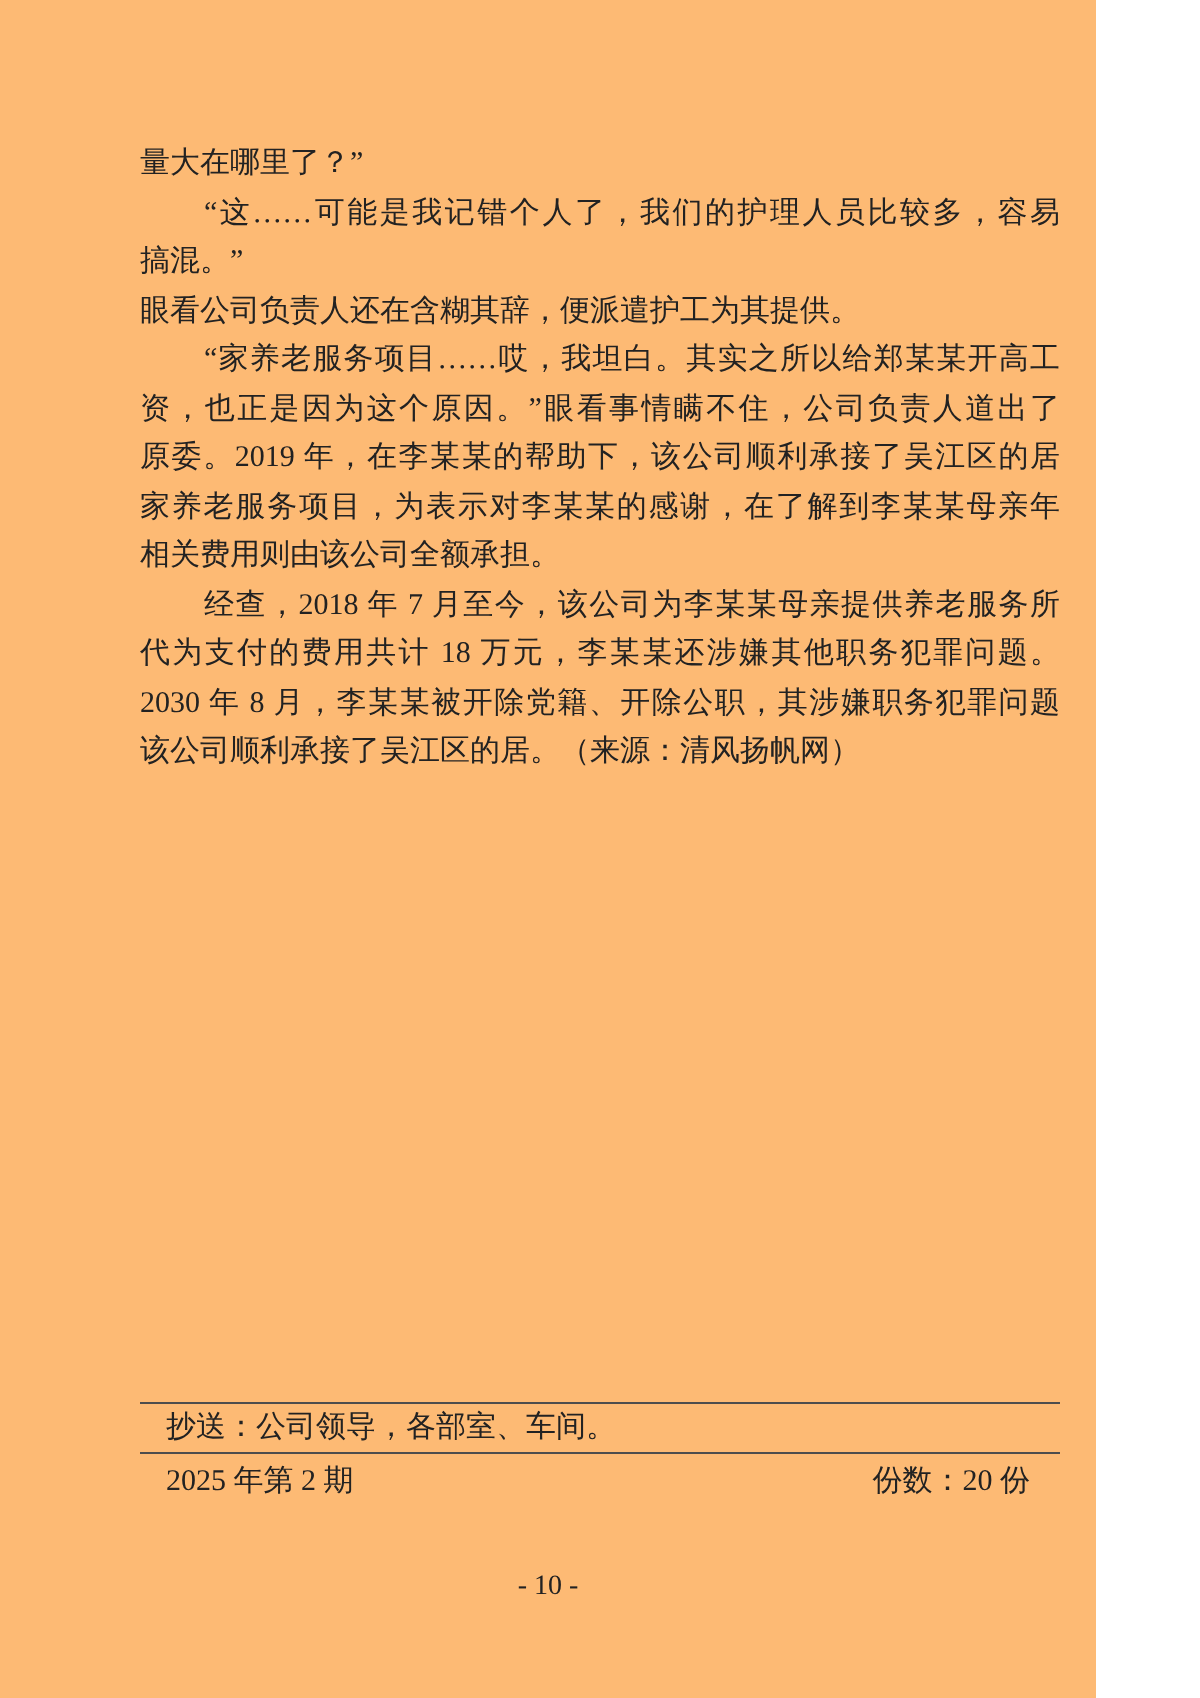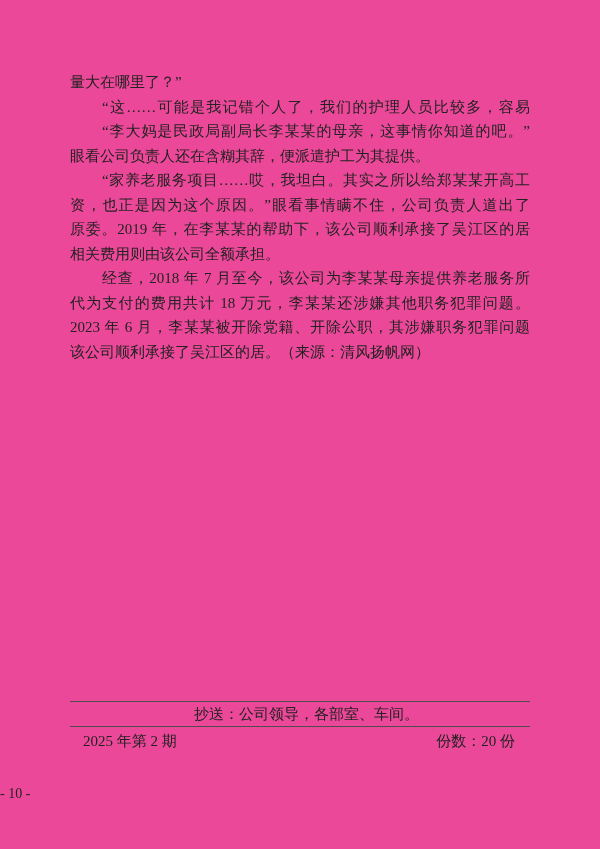--- a/index.html
+++ b/index.html
@@ -2,23 +2,23 @@
 <html><head>
 <meta charset="utf-8">
 <style>
   html, body {
     margin: 0;
     padding: 0;
     background: #ffffff;
   }
   .page {
     position: relative;
-    width: 600px;
+    width: 548px;
     height: 849px;
-    background: #ec4899;
+    background: #fdba74;
     font-family: "Liberation Serif", "DejaVu Serif", serif;
     color: #222222;
     overflow: hidden;
     text-decoration: underline;
   }
   .body-text {
     position: absolute;
     left: 70px;
     top: 70px;
     width: 460px;
@@ -39,21 +39,20 @@
   .line.indent {
     padding-left: 32px;
     box-sizing: border-box;
   }
   .footer {
     position: absolute;
     left: 70px;
     top: 701px;
     width: 460px;
     font-size: 15px;
-    text-align: center;
   }
   .rule {
     height: 0;
     border-top: 1px solid #4d4d4d;
   }
   .cc-row {
     height: 24px;
     line-height: 24px;
     padding-left: 13px;
   }
@@ -62,42 +61,44 @@
     justify-content: space-between;
     align-items: flex-start;
     padding: 5px 15px 0 13px;
     line-height: 18px;
   }
   .page-number {
     position: absolute;
     left: 0;
     top: 786px;
     width: 100%;
+    text-align: center;
     font-size: 14px;
     line-height: 16px;
     color: #222222;
   }
 </style>
 </head>
 <body>
 
 <div class="page">
 
   <div class="body-text">
       <div class="line">量大在哪里了？”</div>
       <div class="line indent fill">“这……可能是我记错个人了，我们的护理人员比较多，容易</div>
-      <div class="line indent fill">“李大妈是民政局副局长李某某的母亲，这事情你知道的吧。”</div>
+      <div class="line">搞混。”</div>
       <div class="line">眼看公司负责人还在含糊其辞，便派遣护工为其提供。</div>
       <div class="line indent fill">“家养老服务项目……哎，我坦白。其实之所以给郑某某开高工</div>
       <div class="line fill">资，也正是因为这个原因。”眼看事情瞒不住，公司负责人道出了</div>
       <div class="line fill">原委。2019 年，在李某某的帮助下，该公司顺利承接了吴江区的居</div>
+      <div class="line fill">家养老服务项目，为表示对李某某的感谢，在了解到李某某母亲年</div>
       <div class="line">相关费用则由该公司全额承担。</div>
       <div class="line indent fill">经查，2018 年 7 月至今，该公司为李某某母亲提供养老服务所</div>
       <div class="line fill">代为支付的费用共计 18 万元，李某某还涉嫌其他职务犯罪问题。</div>
-      <div class="line fill">2023 年 6 月，李某某被开除党籍、开除公职，其涉嫌职务犯罪问题</div>
+      <div class="line fill">2030 年 8 月，李某某被开除党籍、开除公职，其涉嫌职务犯罪问题</div>
       <div class="line">该公司顺利承接了吴江区的居。（来源：清风扬帆网）</div>
     </div>
 
   <div class="footer">
     <div class="rule"></div>
     <div class="cc-row">
       <span>抄送：公司领导，各部室、车间。</span>
     </div>
     <div class="rule"></div>
     <div class="issue-row">

